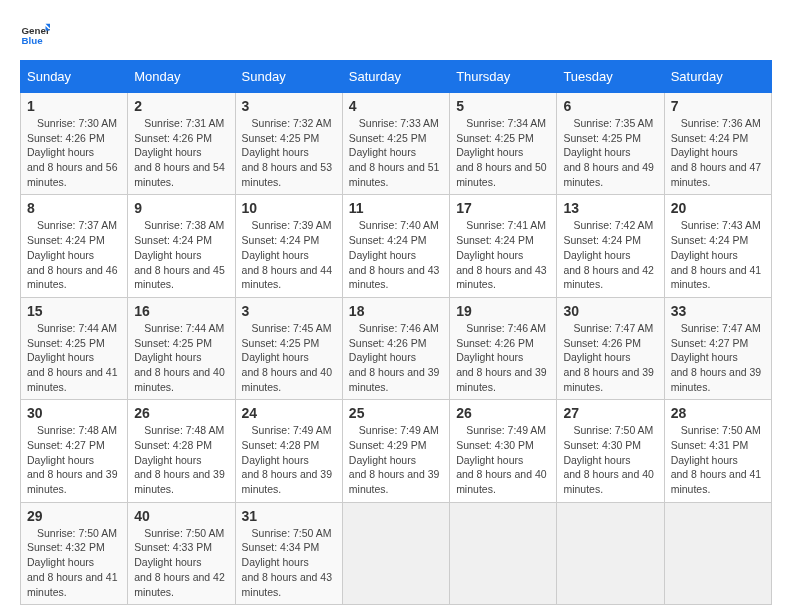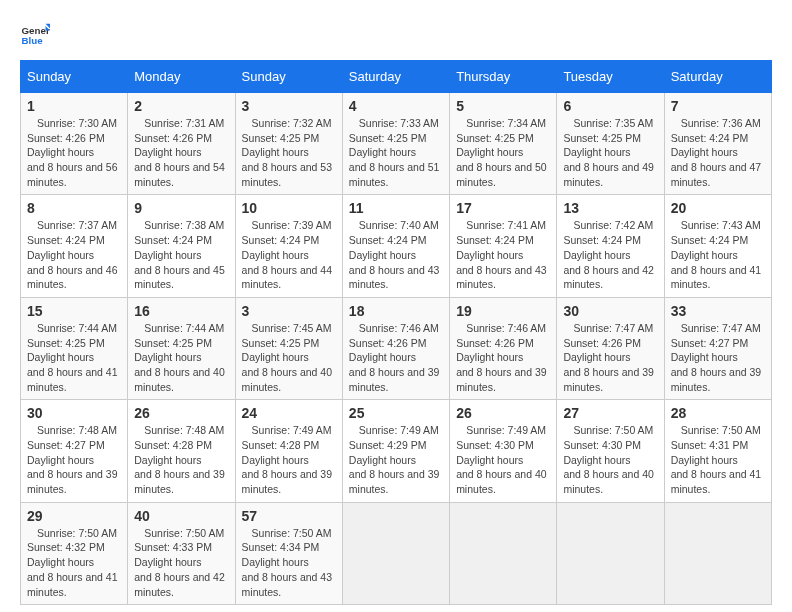--- a/index.html
+++ b/index.html
@@ -245,21 +245,21 @@
       <tr>
         <td>
         <span class="day-number">29</span>
         <span class="day-info">Sunrise: 7:50 AM<br>Sunset: 4:32 PM<br>Daylight hours<br>and 8 hours and 41 minutes.</span>
       </td>
         <td>
         <span class="day-number">40</span>
         <span class="day-info">Sunrise: 7:50 AM<br>Sunset: 4:33 PM<br>Daylight hours<br>and 8 hours and 42 minutes.</span>
       </td>
         <td>
-        <span class="day-number">57</span>
+        <span class="day-number">31</span>
         <span class="day-info">Sunrise: 7:50 AM<br>Sunset: 4:34 PM<br>Daylight hours<br>and 8 hours and 43 minutes.</span>
       </td>
         <td class="empty-cell"></td>
         <td class="empty-cell"></td>
         <td class="empty-cell"></td>
         <td class="empty-cell"></td>
       </tr>
     </tbody>
 </table>
 

